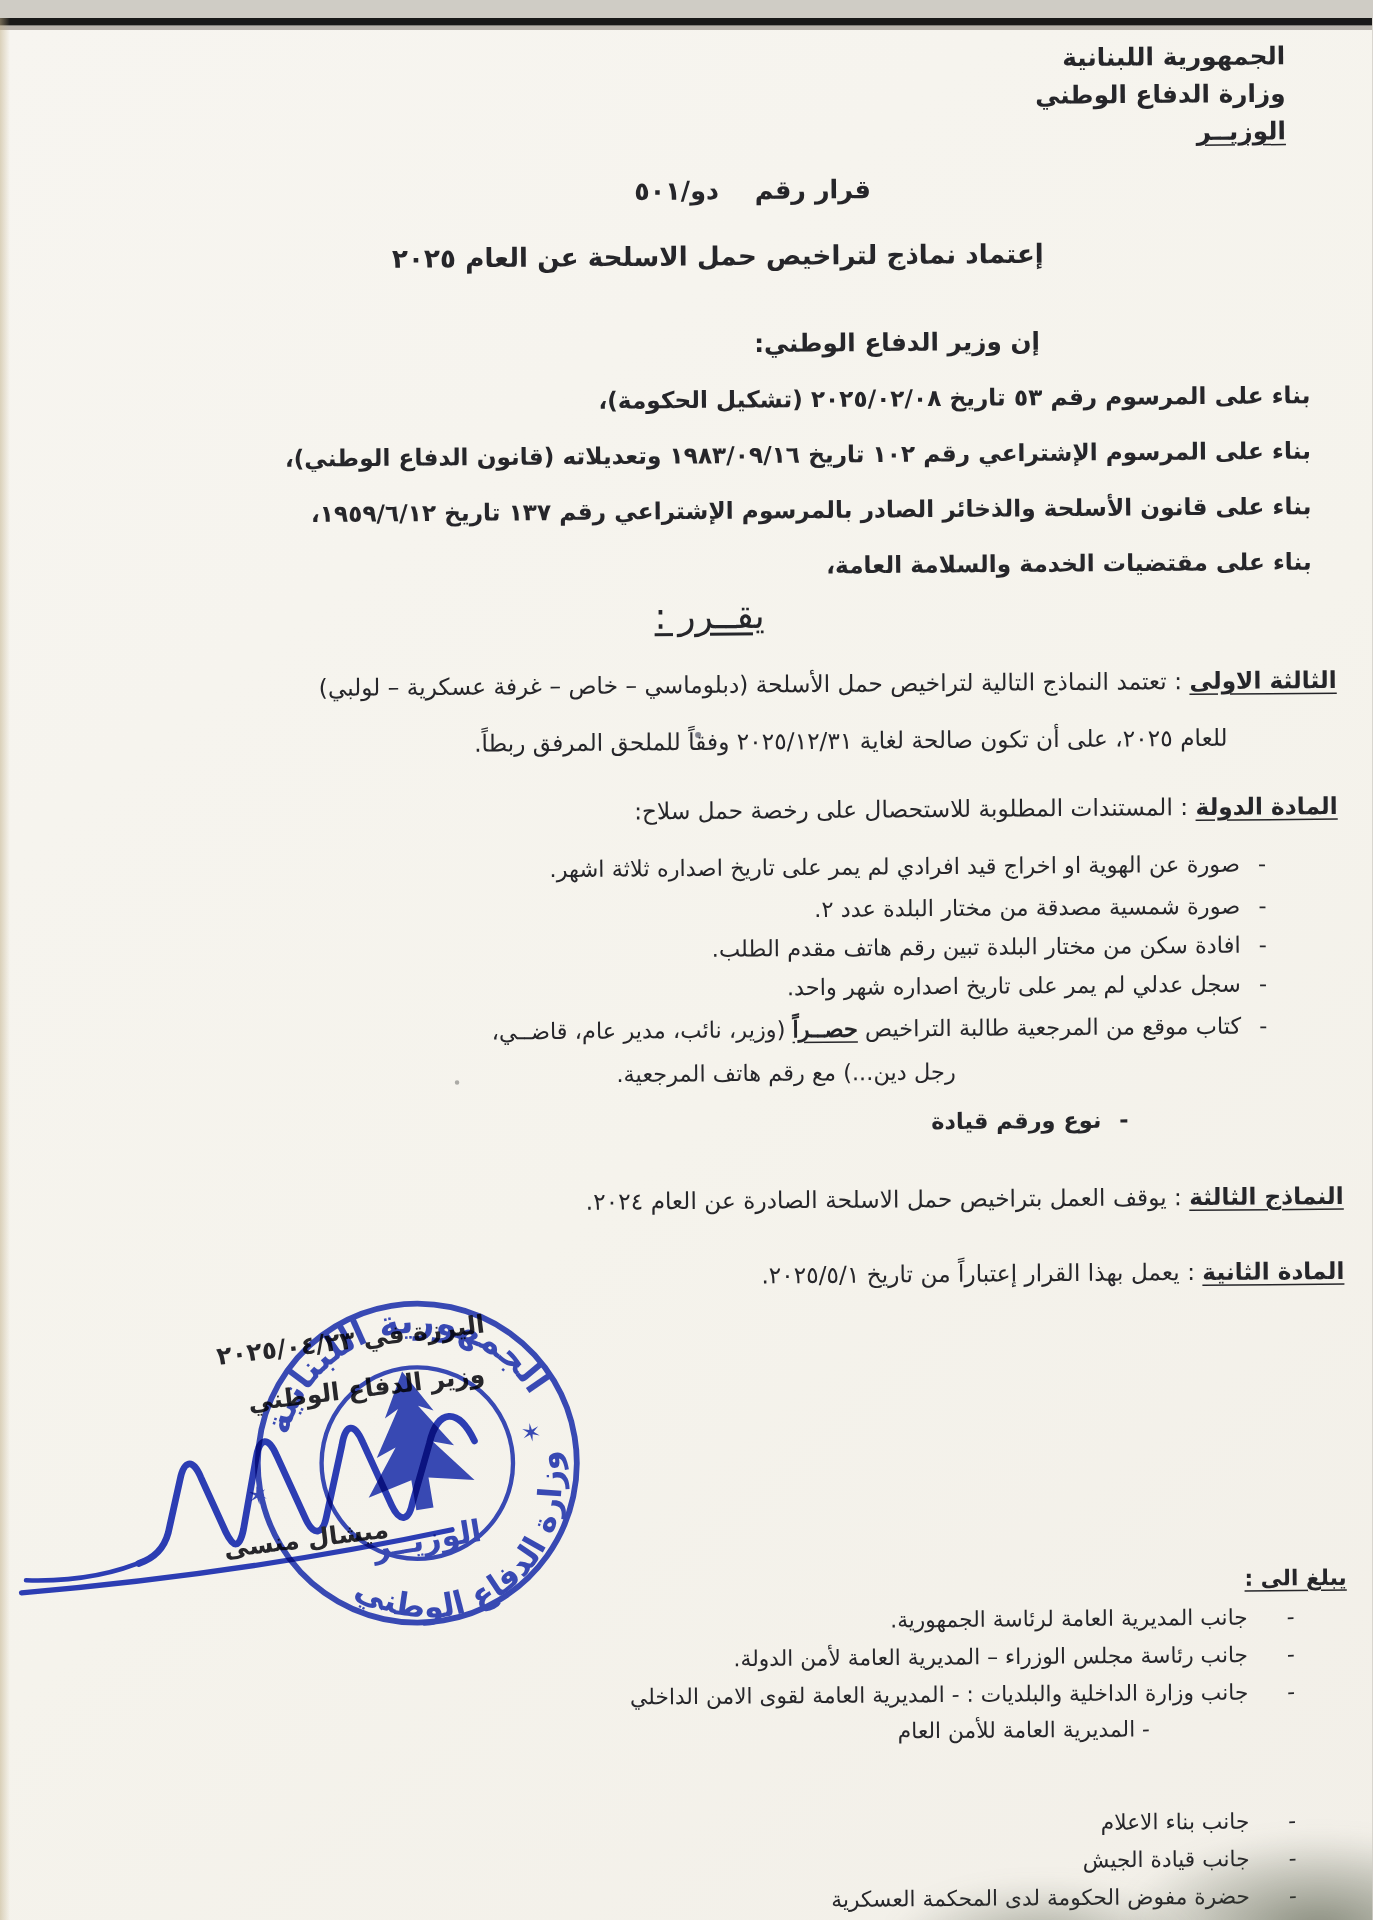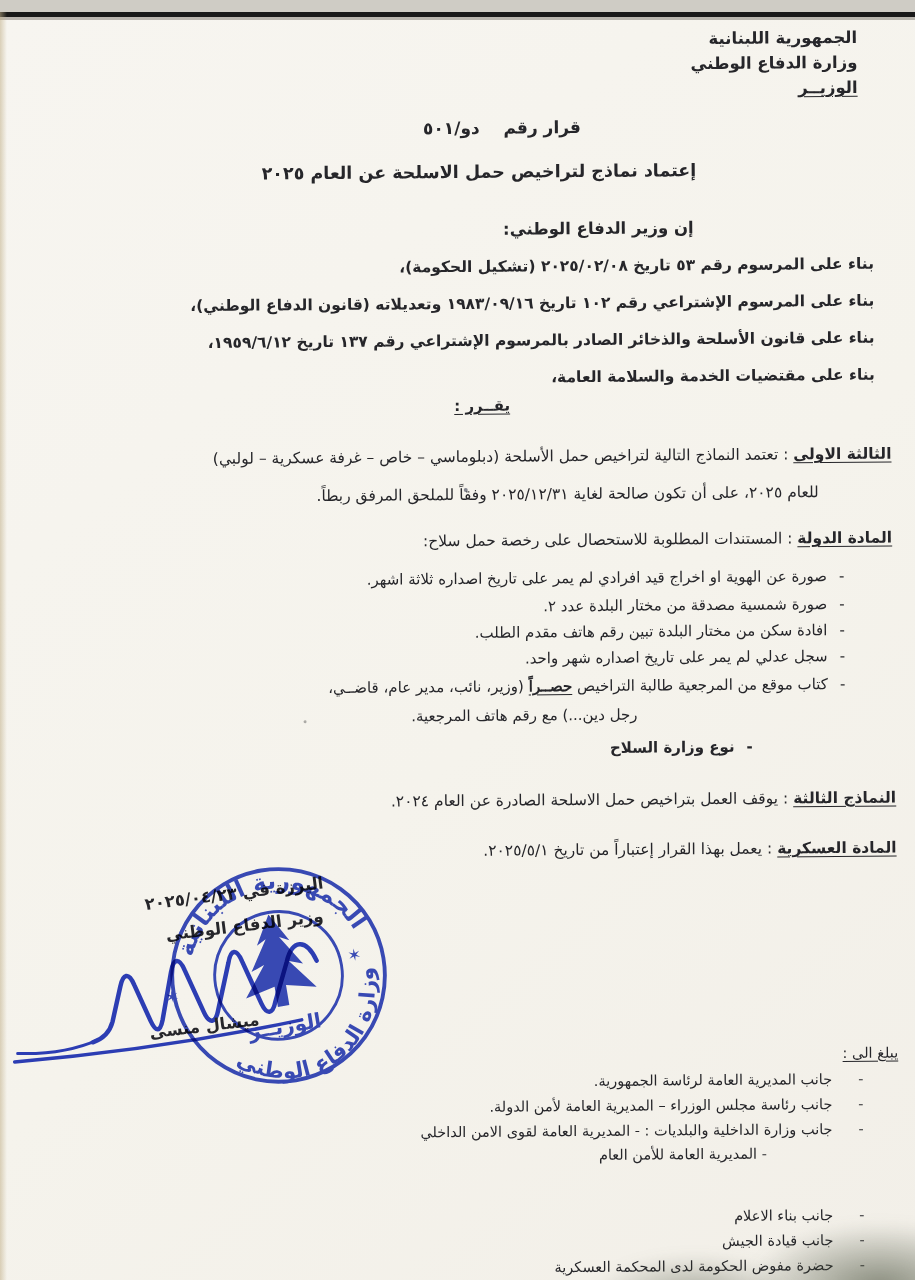--- a/index.html
+++ b/index.html
@@ -16,21 +16,21 @@
   .hdr{position:absolute;top:16px;right:53px;text-align:right;font-weight:bold;font-size:16.5px;line-height:25px;}
   .hdr .office{display:inline-block;margin-left:18px;}
   
   .decree-no{top:106px;right:330px;font-size:17px;font-weight:bold;}
   .subject{top:150px;right:215px;font-size:17.5px;font-weight:bold;}
   .intro{top:208px;right:218px;font-size:16.5px;font-weight:bold;}
   .c1{top:246px;right:38px;font-weight:bold;}
   .c2{top:283px;right:38px;font-weight:bold;}
   .c3{top:320px;right:38px;font-weight:bold;}
   .c4{top:357px;right:38px;font-weight:bold;}
-  .decides{top:385px;right:403px;font-size:15px;font-weight:bold;letter-spacing:1px;}
+  .decides{top:385px;right:403px;font-size:24px;font-weight:normal;letter-spacing:1px;}
   
   .a1l1{top:436px;right:22px;}
   .a1l2{top:474px;right:95px;}
   .a2h{top:520px;right:22px;}
   .bullet{font-size:15px;}
   .bl1{top:558px;right:70px;}
   .bl2{top:586px;right:70px;}
   .bl3{top:612px;right:70px;}
   .bl4{top:638px;right:70px;}
   .bl5{top:666px;right:70px;}
@@ -42,21 +42,21 @@
   .art-title{font-weight:bold;text-decoration:underline;text-underline-offset:3px;}
   
   .sig{position:absolute;top:862px;left:0;width:410px;height:215px;transform:rotate(-6.5deg);}
   .sig .place-date{position:absolute;top:12px;right:78px;font-size:16.5px;font-weight:bold;white-space:nowrap;}
   .sig .sig-title{position:absolute;top:45px;right:82px;font-size:16.5px;font-weight:bold;white-space:nowrap;}
   .sig .sig-name{position:absolute;top:140px;right:158px;font-size:16.5px;font-weight:bold;white-space:nowrap;}
   .sig svg{position:absolute;top:58px;left:-6px;}
   
   .stamp{position:absolute;top:846px;left:150px;width:252px;height:232px;transform:rotate(-9deg);opacity:.9;mix-blend-mode:multiply;}
   
-  .dist-h{top:1036px;right:20px;font-size:14.5px;font-weight:normal;text-decoration:underline;text-underline-offset:3px;}
+  .dist-h{top:1036px;right:20px;font-size:14.5px;font-weight:bold;text-decoration:underline;text-underline-offset:3px;}
   .dist{font-size:14.5px;}
   .di1{top:1062px;right:55px;}
   .di2{top:1087px;right:55px;}
   .di3{top:1112px;right:55px;}
   .di4{top:1136px;right:152px;}
   .dj1{top:1198px;right:55px;}
   .dj2{top:1223px;right:55px;}
   .dj3{top:1248px;right:55px;}
   .dist .dash{margin-left:26px;}
   
@@ -103,28 +103,28 @@
       <span class="art-title">المادة الدولة</span><span> : </span><span>المستندات المطلوبة للاستحصال على رخصة حمل سلاح:</span>
     </div>
     <div class="line bullet bl1"><span class="dash">-</span><span>صورة عن الهوية او اخراج قيد افرادي لم يمر على تاريخ اصداره ثلاثة اشهر.</span></div>
     <div class="line bullet bl2"><span class="dash">-</span><span>صورة شمسية مصدقة من مختار البلدة عدد ٢.</span></div>
     <div class="line bullet bl3"><span class="dash">-</span><span>افادة سكن من مختار البلدة تبين رقم هاتف مقدم الطلب.</span></div>
     <div class="line bullet bl4"><span class="dash">-</span><span>سجل عدلي لم يمر على تاريخ اصداره شهر واحد.</span></div>
     <div class="line bullet bl5">
       <span class="dash">-</span><span>كتاب موقع من المرجعية طالبة التراخيص </span><span class="b u">حصــراً</span><span> (وزير، نائب، مدير عام، قاضــي،</span>
     </div>
     <div class="line bullet bl5c">رجل دين...) مع رقم هاتف المرجعية.</div>
-    <div class="line bullet bl6"><span class="dash">-</span><span>نوع وزارة السلاح</span></div>
+    <div class="line bullet bl6"><span class="dash">-</span><span>نوع ورقم قيادة</span></div>
 
     <div class="line a3">
       <span class="art-title">النماذج الثالثة</span><span> : </span><span>يوقف العمل بتراخيص حمل الاسلحة الصادرة عن العام ٢٠٢٤.</span>
     </div>
 
     <div class="line a4">
-      <span class="art-title">المادة العسكرية</span><span> : </span><span>يعمل بهذا القرار إعتباراً من تاريخ ٢٠٢٥/٥/١.</span>
+      <span class="art-title">المادة الثانية</span><span> : </span><span>يعمل بهذا القرار إعتباراً من تاريخ ٢٠٢٥/٥/١.</span>
     </div>
 
     <div class="sig">
       <div class="place-date">اليرزة في ٢٠٢٥/٠٤/٢٣</div>
       <div class="sig-title">وزير الدفاع الوطني</div>
       <svg width="345" height="120" viewBox="0 0 345 120">
         <g fill="none" stroke="#2133b0" stroke-linecap="round" stroke-linejoin="round" opacity="0.95">
           <path stroke-width="4.5" d="M322 40 C314 16 300 16 292 38 L276 76 C272 88 266 88 262 76 L248 32 C244 18 238 18 234 32 L218 78 C214 90 208 90 204 78 L190 34 C186 20 180 20 176 34 L162 80 C158 92 154 92 150 80 L138 42 C134 28 128 30 124 42 L112 76 C108 86 100 92 90 94"></path>
           <path stroke-width="3.5" d="M300 97 C220 104 120 108 10 104"></path>
           <path stroke-width="3" d="M96 92 C70 100 40 100 14 96"></path>

